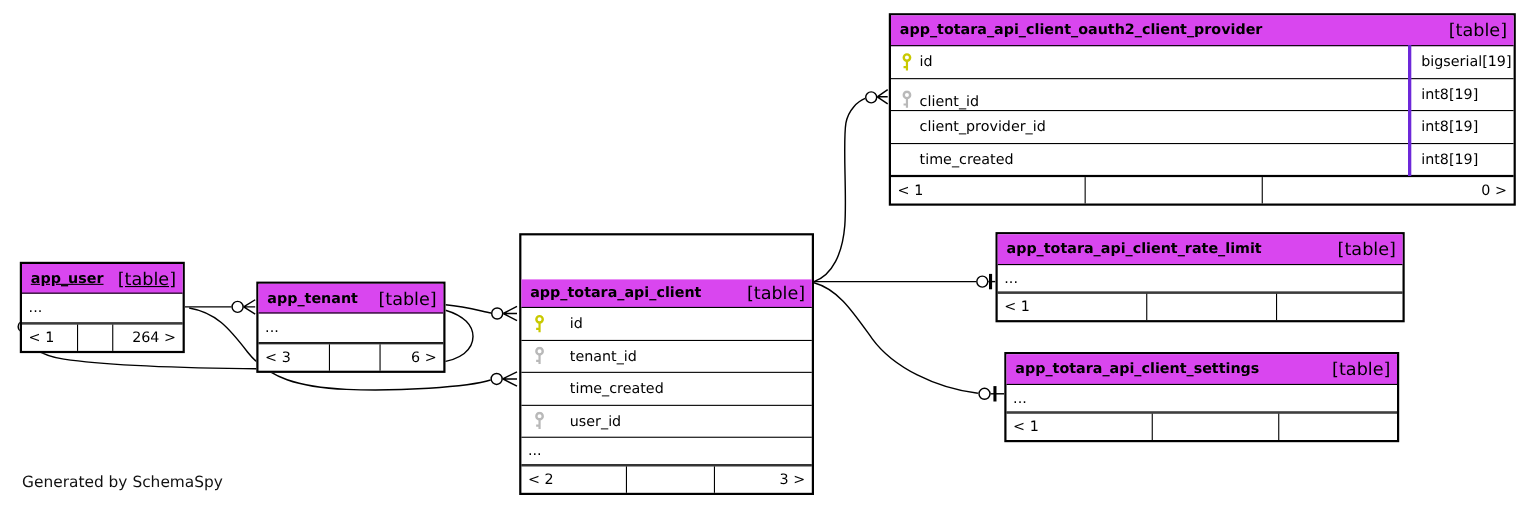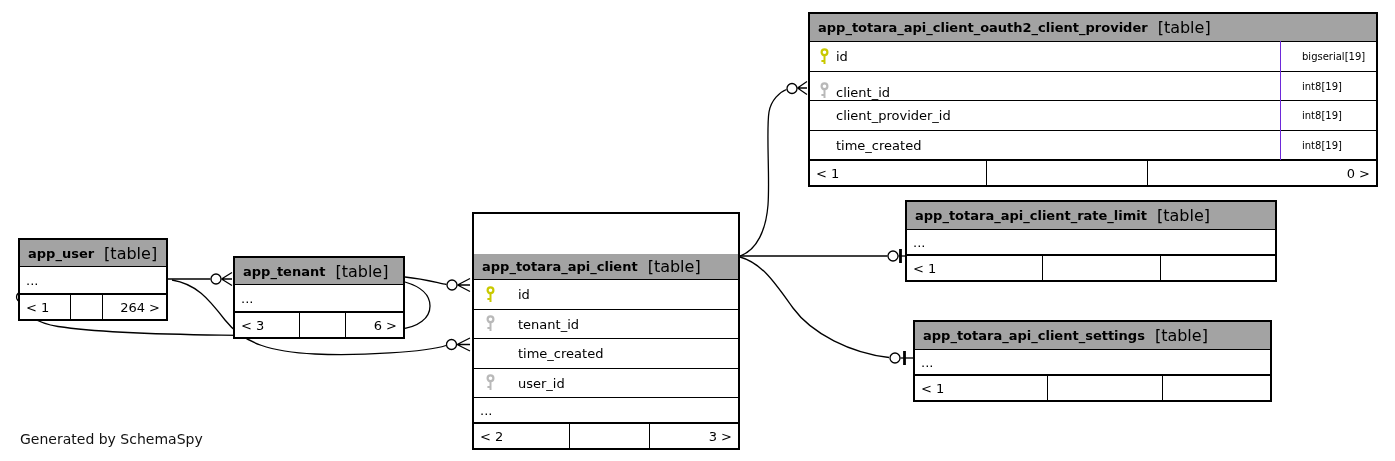--- a/index.html
+++ b/index.html
@@ -1,35 +1,35 @@
 <!DOCTYPE html>
 <html><head>
 <meta charset="utf-8">
 <style>
   html,body { margin:0; padding:0; background:#fff; }
   #canvas { position:relative; width:1395px; height:461px; background:#ffffff;
             font-family:"DejaVu Sans", sans-serif; overflow:hidden; }
   svg.rel { position:absolute; left:0; top:0; z-index:1; }
   .tbl { position:absolute; z-index:2; background:#ffffff; border:2px solid #000;
          box-sizing:border-box; font-size:13px; color:#000; }
-  .thead { background:#a3a3a3; border-bottom:1px solid #000; display:flex;
-           justify-content:flex-start; align-items:center;
+  .thead { background:#d946ef; border-bottom:1px solid #000; display:flex;
+           justify-content:space-between; align-items:center;
            padding:0 6px 0 8px; box-sizing:border-box; }
   .tname { font-weight:bold; white-space:nowrap; }
   .ttag  { font-weight:normal; font-size:16px; white-space:nowrap; margin-left:10px; }
   .trow  { position:relative; border-bottom:1px solid #000; display:flex;
            align-items:center; box-sizing:border-box; }
   .trow:last-of-type { border-bottom:none; }
   .kcell { display:flex; align-items:center; justify-content:flex-start; }
   .tbl.client .kcell { width:44px; padding-left:11px; box-sizing:border-box; }
   .tbl.oauth2 .kcell { width:26px; padding-left:9px;  box-sizing:border-box; }
   .cname { white-space:nowrap; }
   .ctype { position:absolute; left:470px; top:-1px; bottom:-1px; width:101px;
-           border-left:1px solid #6d28d9; display:flex; align-items:center;
-           padding-left:21px; box-sizing:border-box; font-size:10px; }
+           border-left:3px solid #6d28d9; display:flex; align-items:center;
+           padding-left:9px; box-sizing:border-box; font-size:13px; }
   .ellip { padding-left:6px; }
   .tfoot { display:flex; border-top:1px solid #000; box-sizing:border-box; }
   .fcell { box-sizing:border-box; display:flex; align-items:center; overflow:hidden; }
   .fcell.f2, .fcell.f3 { border-left:1px solid #000; }
   .fcell.f1 { padding-left:6px; }
   .fcell.f3 { justify-content:flex-end; padding-right:6px; }
   .key { display:block; }
   .pk { color:#c9c900; }
   .fk { color:#b9b9b9; }
   #caption { position:absolute; left:20px; top:431px; font-size:14px; color:#111; z-index:2; }
@@ -121,21 +121,21 @@
       <span class="cname">time_created</span>
       <span class="ctype">int8[19]</span>
     </div>
     <div class="tfoot" style="height:25px;">
       <span class="fcell f1" style="width:176px;">&lt; 1</span>
       <span class="fcell f2" style="width:161px;"></span>
       <span class="fcell f3" style="flex:1;">0 &gt;</span>
     </div>
   </div>
 
-  <div class="tbl" style="left:905px; top:200px; width:372px;">
+  <div class="tbl" style="left:905px; top:211px; width:372px;">
     <div class="thead" style="height:28px;">
       <span class="tname">app_totara_api_client_rate_limit</span>
       <span class="ttag">[table]</span>
     </div>
     <div class="trow" style="height:25px;">
       <span class="ellip">...</span>
     </div>
     <div class="tfoot" style="height:25px;">
       <span class="fcell f1" style="width:135px;">&lt; 1</span>
       <span class="fcell f2" style="width:118px;"></span>
@@ -198,21 +198,21 @@
       <span class="ellip">...</span>
     </div>
     <div class="tfoot" style="height:25px;">
       <span class="fcell f1" style="width:95px;">&lt; 2</span>
       <span class="fcell f2" style="width:80px;"></span>
       <span class="fcell f3" style="flex:1;">3 &gt;</span>
     </div>
   </div>
 
   <div class="tbl" style="left:18px; top:238px; width:150px;">
-    <div class="thead" style="height:27px;">
+    <div class="thead" style="height:27px;text-decoration:underline;">
       <span class="tname">app_user</span>
       <span class="ttag">[table]</span>
     </div>
     <div class="trow" style="height:27px;">
       <span class="ellip">...</span>
     </div>
     <div class="tfoot" style="height:25px;">
       <span class="fcell f1" style="width:50px;">&lt; 1</span>
       <span class="fcell f2" style="width:32px;"></span>
       <span class="fcell f3" style="flex:1;">264 &gt;</span>

